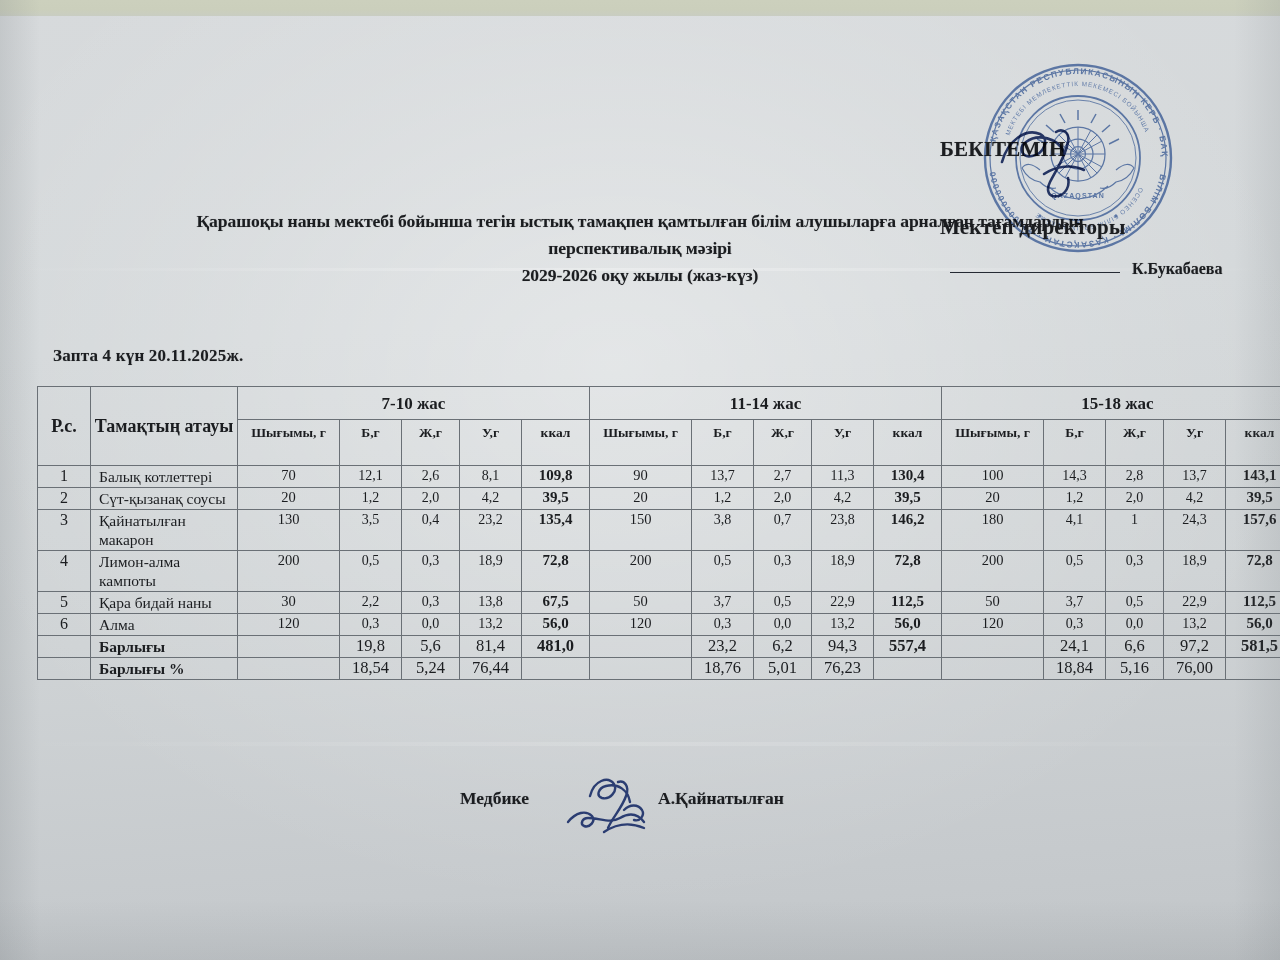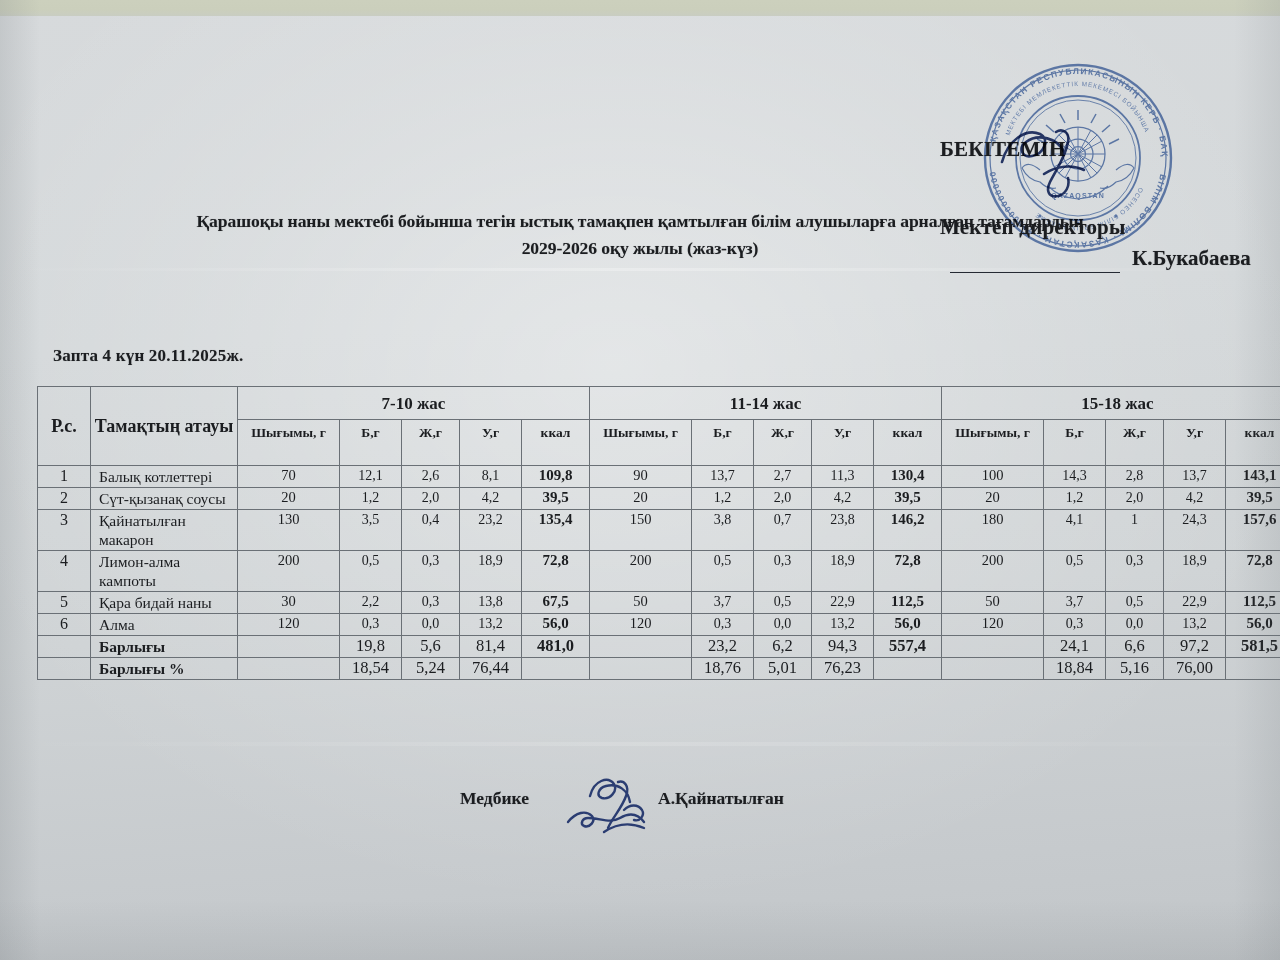--- a/index.html
+++ b/index.html
@@ -79,23 +79,23 @@
     position: absolute;
     left: 10px;
     top: 28px;
     width: 170px;
     height: 0;
     border-top: 1.6px solid #252a33;
   }
   #director-name {
     position: absolute;
     left: 192px;
-    top: 2px;
-    font-weight: bold;
-    font-size: 21px;
+    top: 16px;
+    font-weight: bold;
+    font-size: 16px;
     white-space: nowrap;
     text-shadow: 0 0 1px rgba(40,42,46,0.35);
   }
 
   
   #stamp {
     position: absolute;
     left: 978px;
     top: 58px;
     width: 200px;
@@ -337,20 +337,21 @@
     <div class="ap-line">БЕКІТЕМІН</div>
     <div class="ap-line">Мектеп директоры</div>
     <div class="ap-sign-row">
       <div id="sig-rule"></div>
       <div id="director-name">К.Букабаева</div>
     </div>
   </div>
 
   <div id="title-block">
     <div class="t-line">Қарашоқы наны мектебі бойынша тегін ыстық тамақпен қамтылған білім алушыларға арналған тағамдардың</div>
+    <div class="t-line">перспективалық мәзірі</div>
     <div class="t-line">2029-2026 оқу жылы (жаз-күз)</div>
   </div>
 
   <div id="dayline">Запта 4 күн  20.11.2025ж.</div>
 
   <div id="menu-table-wrap">
     <table class="menu">
       <colgroup>
         <col style="width:53px">
         <col style="width:147px">

